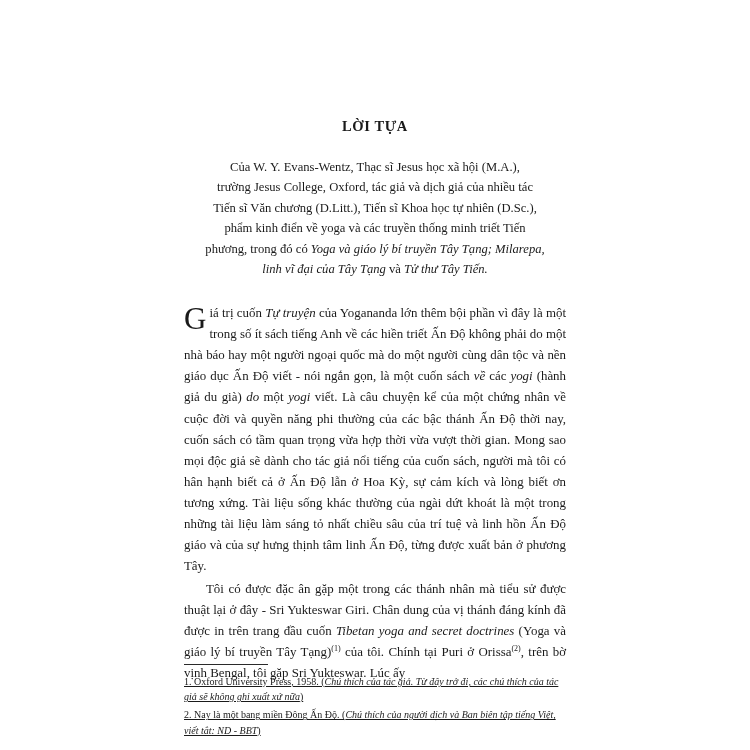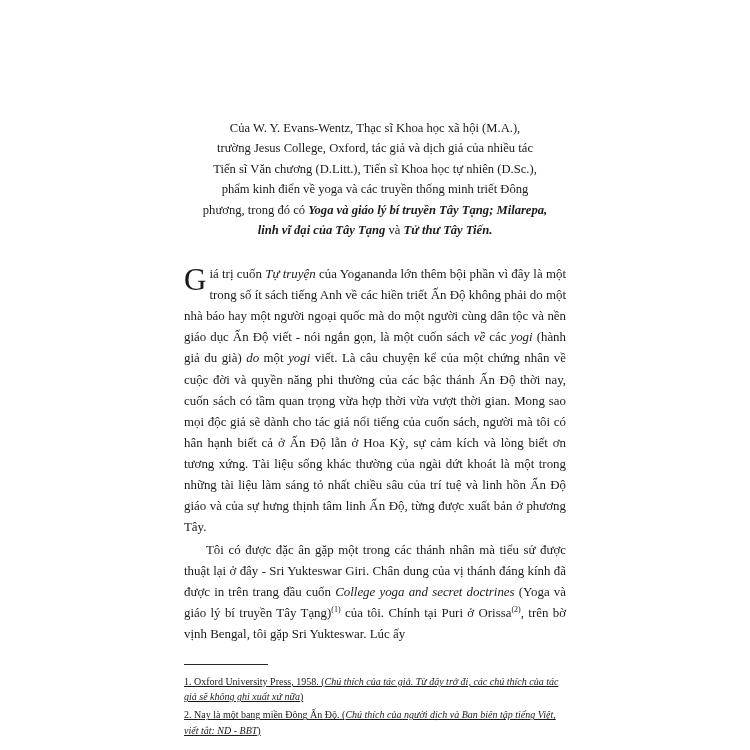--- a/index.html
+++ b/index.html
@@ -38,21 +38,20 @@
     font-family: "Liberation Serif", serif;
   }
   .byline {
     text-align: center;
     font-size: 12.6px;
     line-height: 1.62;
     margin: 0 0 24px 0;
   }
   .byline i {
     font-style: italic;
-    font-weight: bold;
   }
   .body-par {
     font-size: 12.9px;
     line-height: 1.63;
     text-align: justify;
     margin: 0;
     text-indent: 0;
   }
   .body-par + .body-par {
     text-indent: 22px;
@@ -104,36 +103,37 @@
     font-style: italic;
   }
 </style>
 </head>
 <body>
 
 <div class="page">
 
   <div class="content">
 
+    <h1 class="title">LỜI TỰA</h1>
 
     <div class="byline">
-      <div>Của W. Y. Evans-Wentz, Thạc sĩ Khoa học xã hội (M.A.),</div>
+      <div>Của W. Y. Evans-Wentz, Thạc sĩ Jesus học xã hội (M.A.),</div>
       <div>trường Jesus College, Oxford, tác giả và dịch giả của nhiều tác</div>
       <div>Tiến sĩ Văn chương (D.Litt.), Tiến sĩ Khoa học tự nhiên (D.Sc.),</div>
-      <div>phẩm kinh điển về yoga và các truyền thống minh triết Đông</div>
+      <div>phẩm kinh điển về yoga và các truyền thống minh triết Tiến</div>
       <div>phương, trong đó có <i>Yoga và giáo lý bí truyền Tây Tạng; Milarepa,</i></div>
       <div><i>linh vĩ đại của Tây Tạng</i> và <i>Tử thư Tây Tiến.</i></div>
     </div>
 
     <p class="body-par dropcap-par">
       <span class="dropcap">G</span><span>iá trị cuốn <i>Tự truyện</i> của Yogananda lớn thêm bội phần vì đây là một trong số ít sách tiếng Anh về các hiền triết Ấn Độ không phải do một nhà báo hay một người ngoại quốc mà do một người cùng dân tộc và nền giáo dục Ấn Độ viết - nói ngắn gọn, là một cuốn sách <i>về</i> các <i>yogi</i> (hành giả du già) <i>do</i> một <i>yogi</i> viết. Là câu chuyện kể của một chứng nhân về cuộc đời và quyền năng phi thường của các bậc thánh Ấn Độ thời nay, cuốn sách có tầm quan trọng vừa hợp thời vừa vượt thời gian. Mong sao mọi độc giả sẽ dành cho tác giả nổi tiếng của cuốn sách, người mà tôi có hân hạnh biết cả ở Ấn Độ lẫn ở Hoa Kỳ, sự cảm kích và lòng biết ơn tương xứng. Tài liệu sống khác thường của ngài dứt khoát là một trong những tài liệu làm sáng tỏ nhất chiều sâu của trí tuệ và linh hồn Ấn Độ giáo và của sự hưng thịnh tâm linh Ấn Độ, từng được xuất bản ở phương Tây.</span>
     </p>
 
     <p class="body-par">
-      <span>Tôi có được đặc ân gặp một trong các thánh nhân mà tiểu sử được thuật lại ở đây - Sri Yukteswar Giri. Chân dung của vị thánh đáng kính đã được in trên trang đầu cuốn <i>College yoga and secret doctrines</i> (Yoga và giáo lý bí truyền Tây Tạng)<sup>(1)</sup> của tôi. Chính tại Puri ở Orissa<sup>(2)</sup>, trên bờ vịnh Bengal, tôi gặp Sri Yukteswar. Lúc ấy</span>
+      <span>Tôi có được đặc ân gặp một trong các thánh nhân mà tiểu sử được thuật lại ở đây - Sri Yukteswar Giri. Chân dung của vị thánh đáng kính đã được in trên trang đầu cuốn <i>Tibetan yoga and secret doctrines</i> (Yoga và giáo lý bí truyền Tây Tạng)<sup>(1)</sup> của tôi. Chính tại Puri ở Orissa<sup>(2)</sup>, trên bờ vịnh Bengal, tôi gặp Sri Yukteswar. Lúc ấy</span>
     </p>
 
   </div>
 
   <div class="footnote-rule"></div>
 
   <div class="footnotes">
     <p class="footnote">1. Oxford University Press, 1958. (<i>Chú thích của tác giả. Từ đây trở đi, các chú thích của tác giả sẽ không ghi xuất xứ nữa</i>)</p>
     <p class="footnote">2. Nay là một bang miền Đông Ấn Độ. (<i>Chú thích của người dịch và Ban biên tập tiếng Việt, viết tắt: ND - BBT</i>)</p>
   </div>

